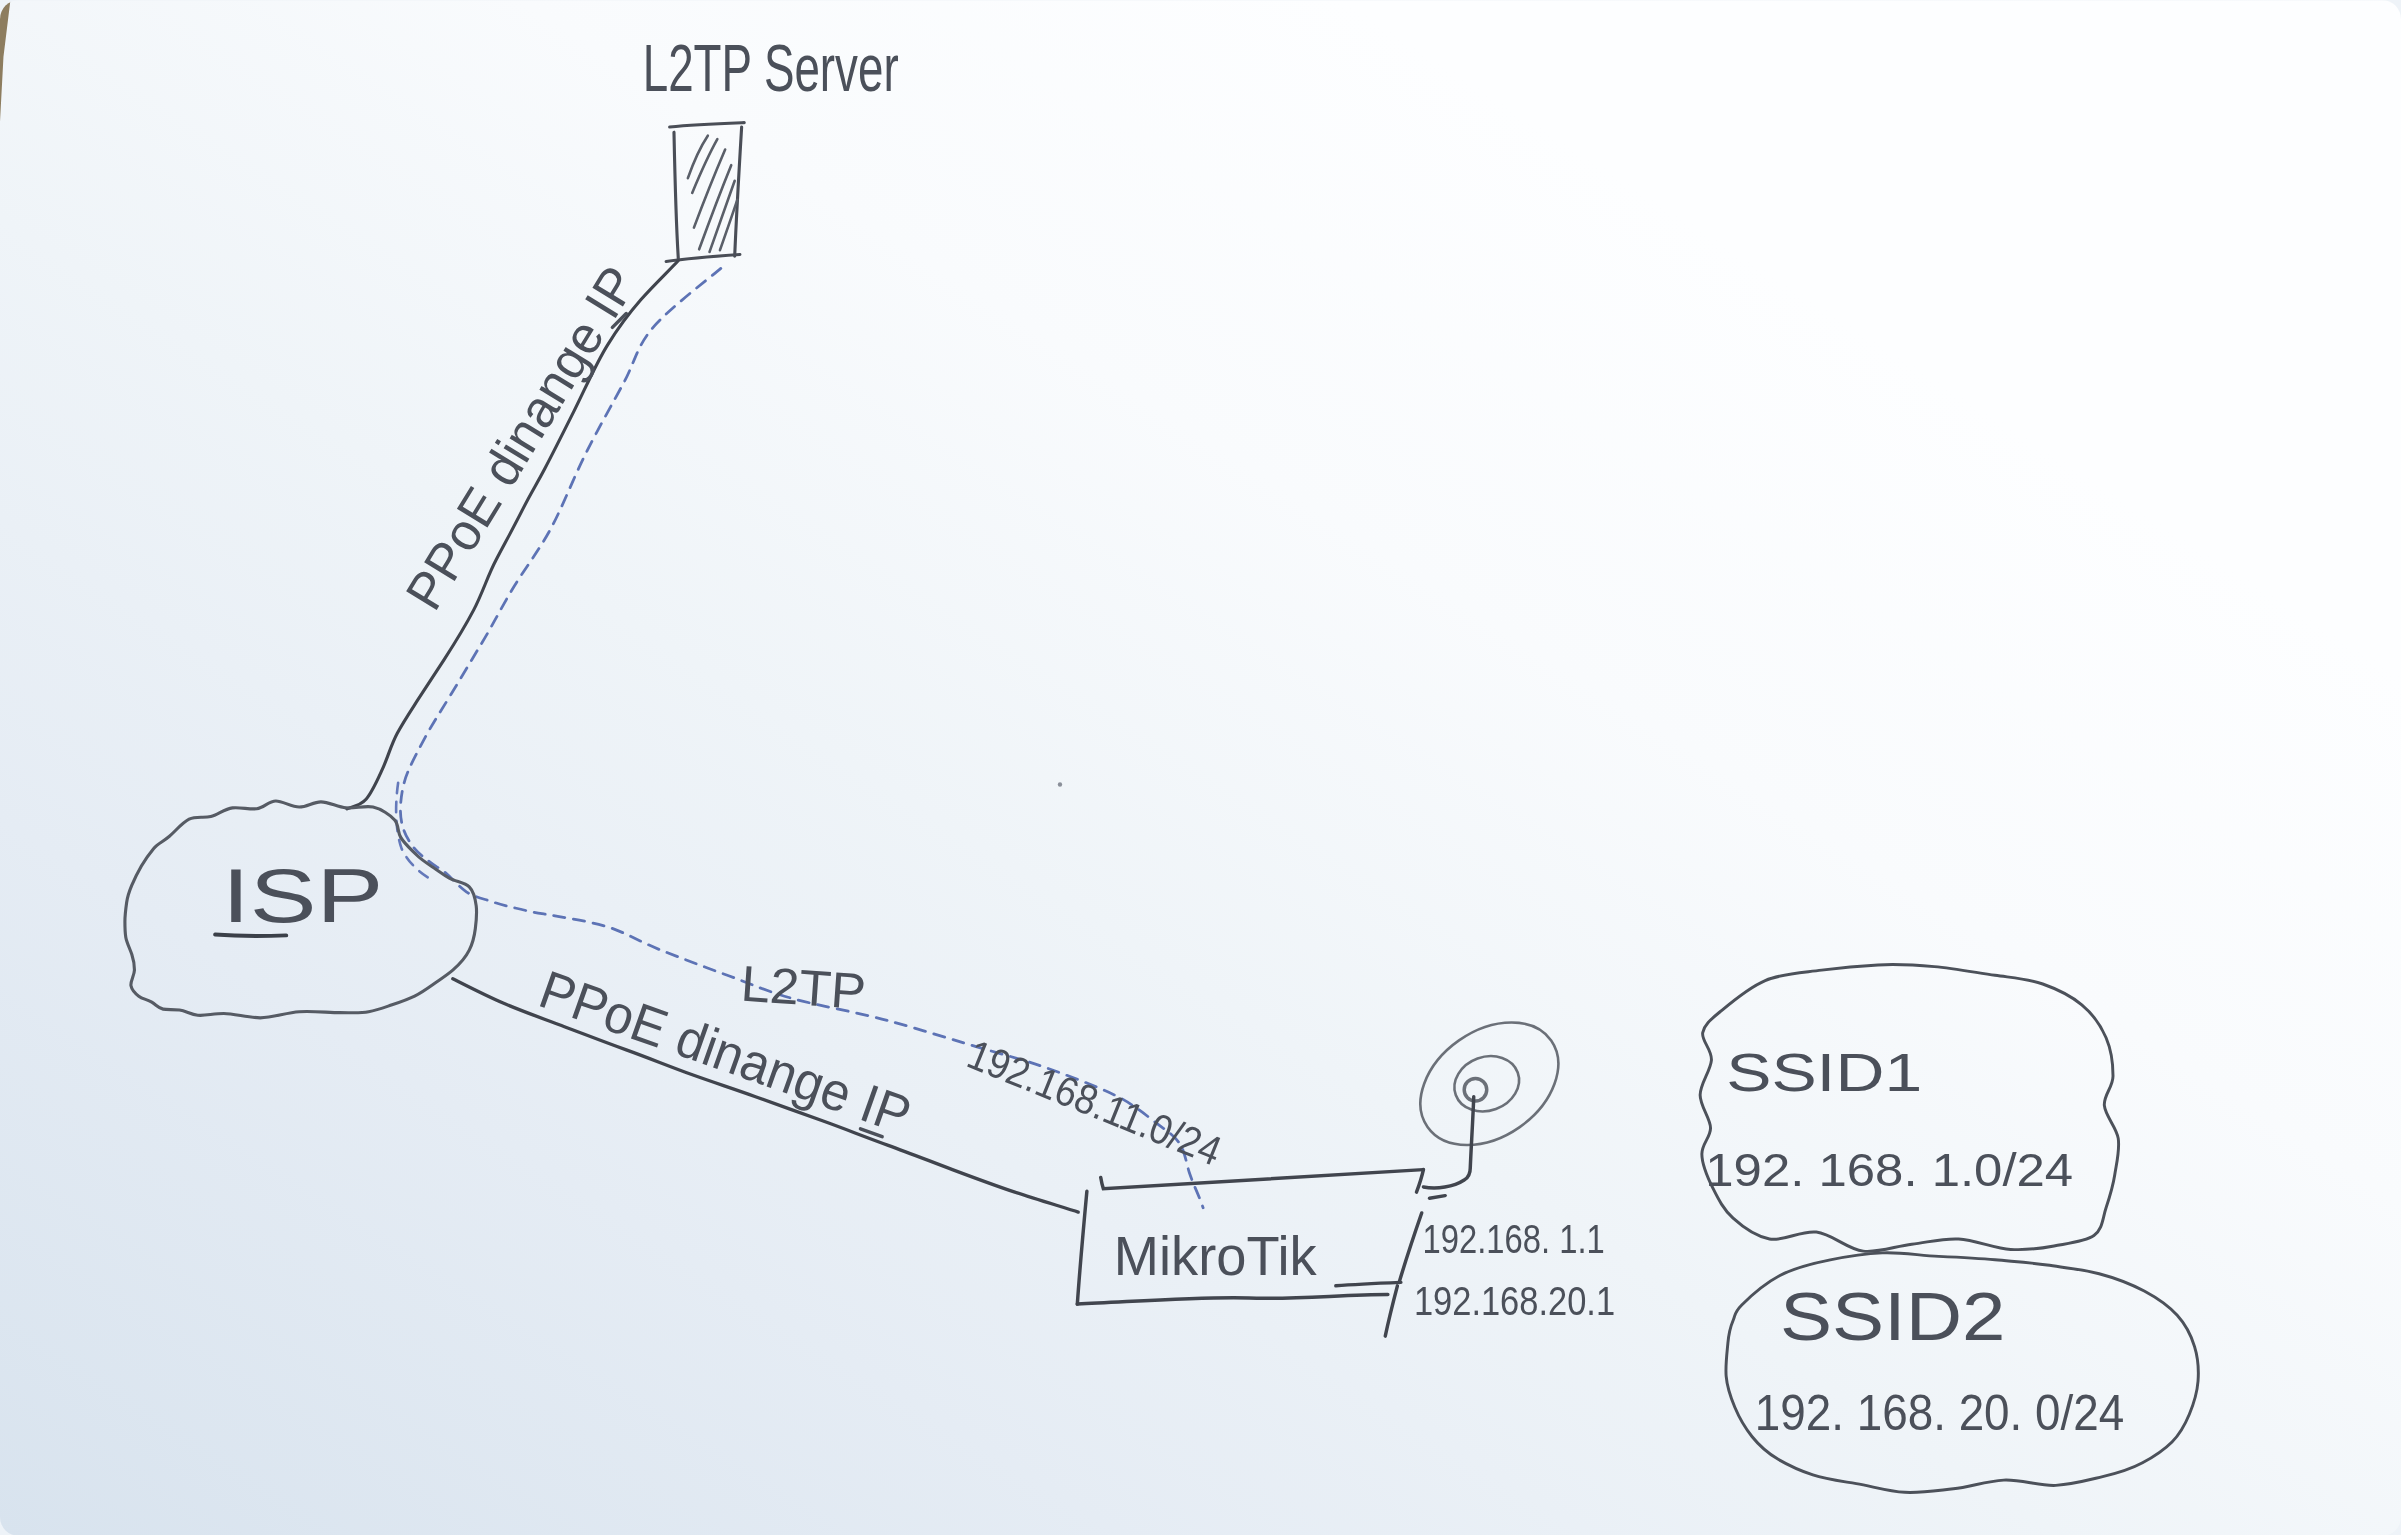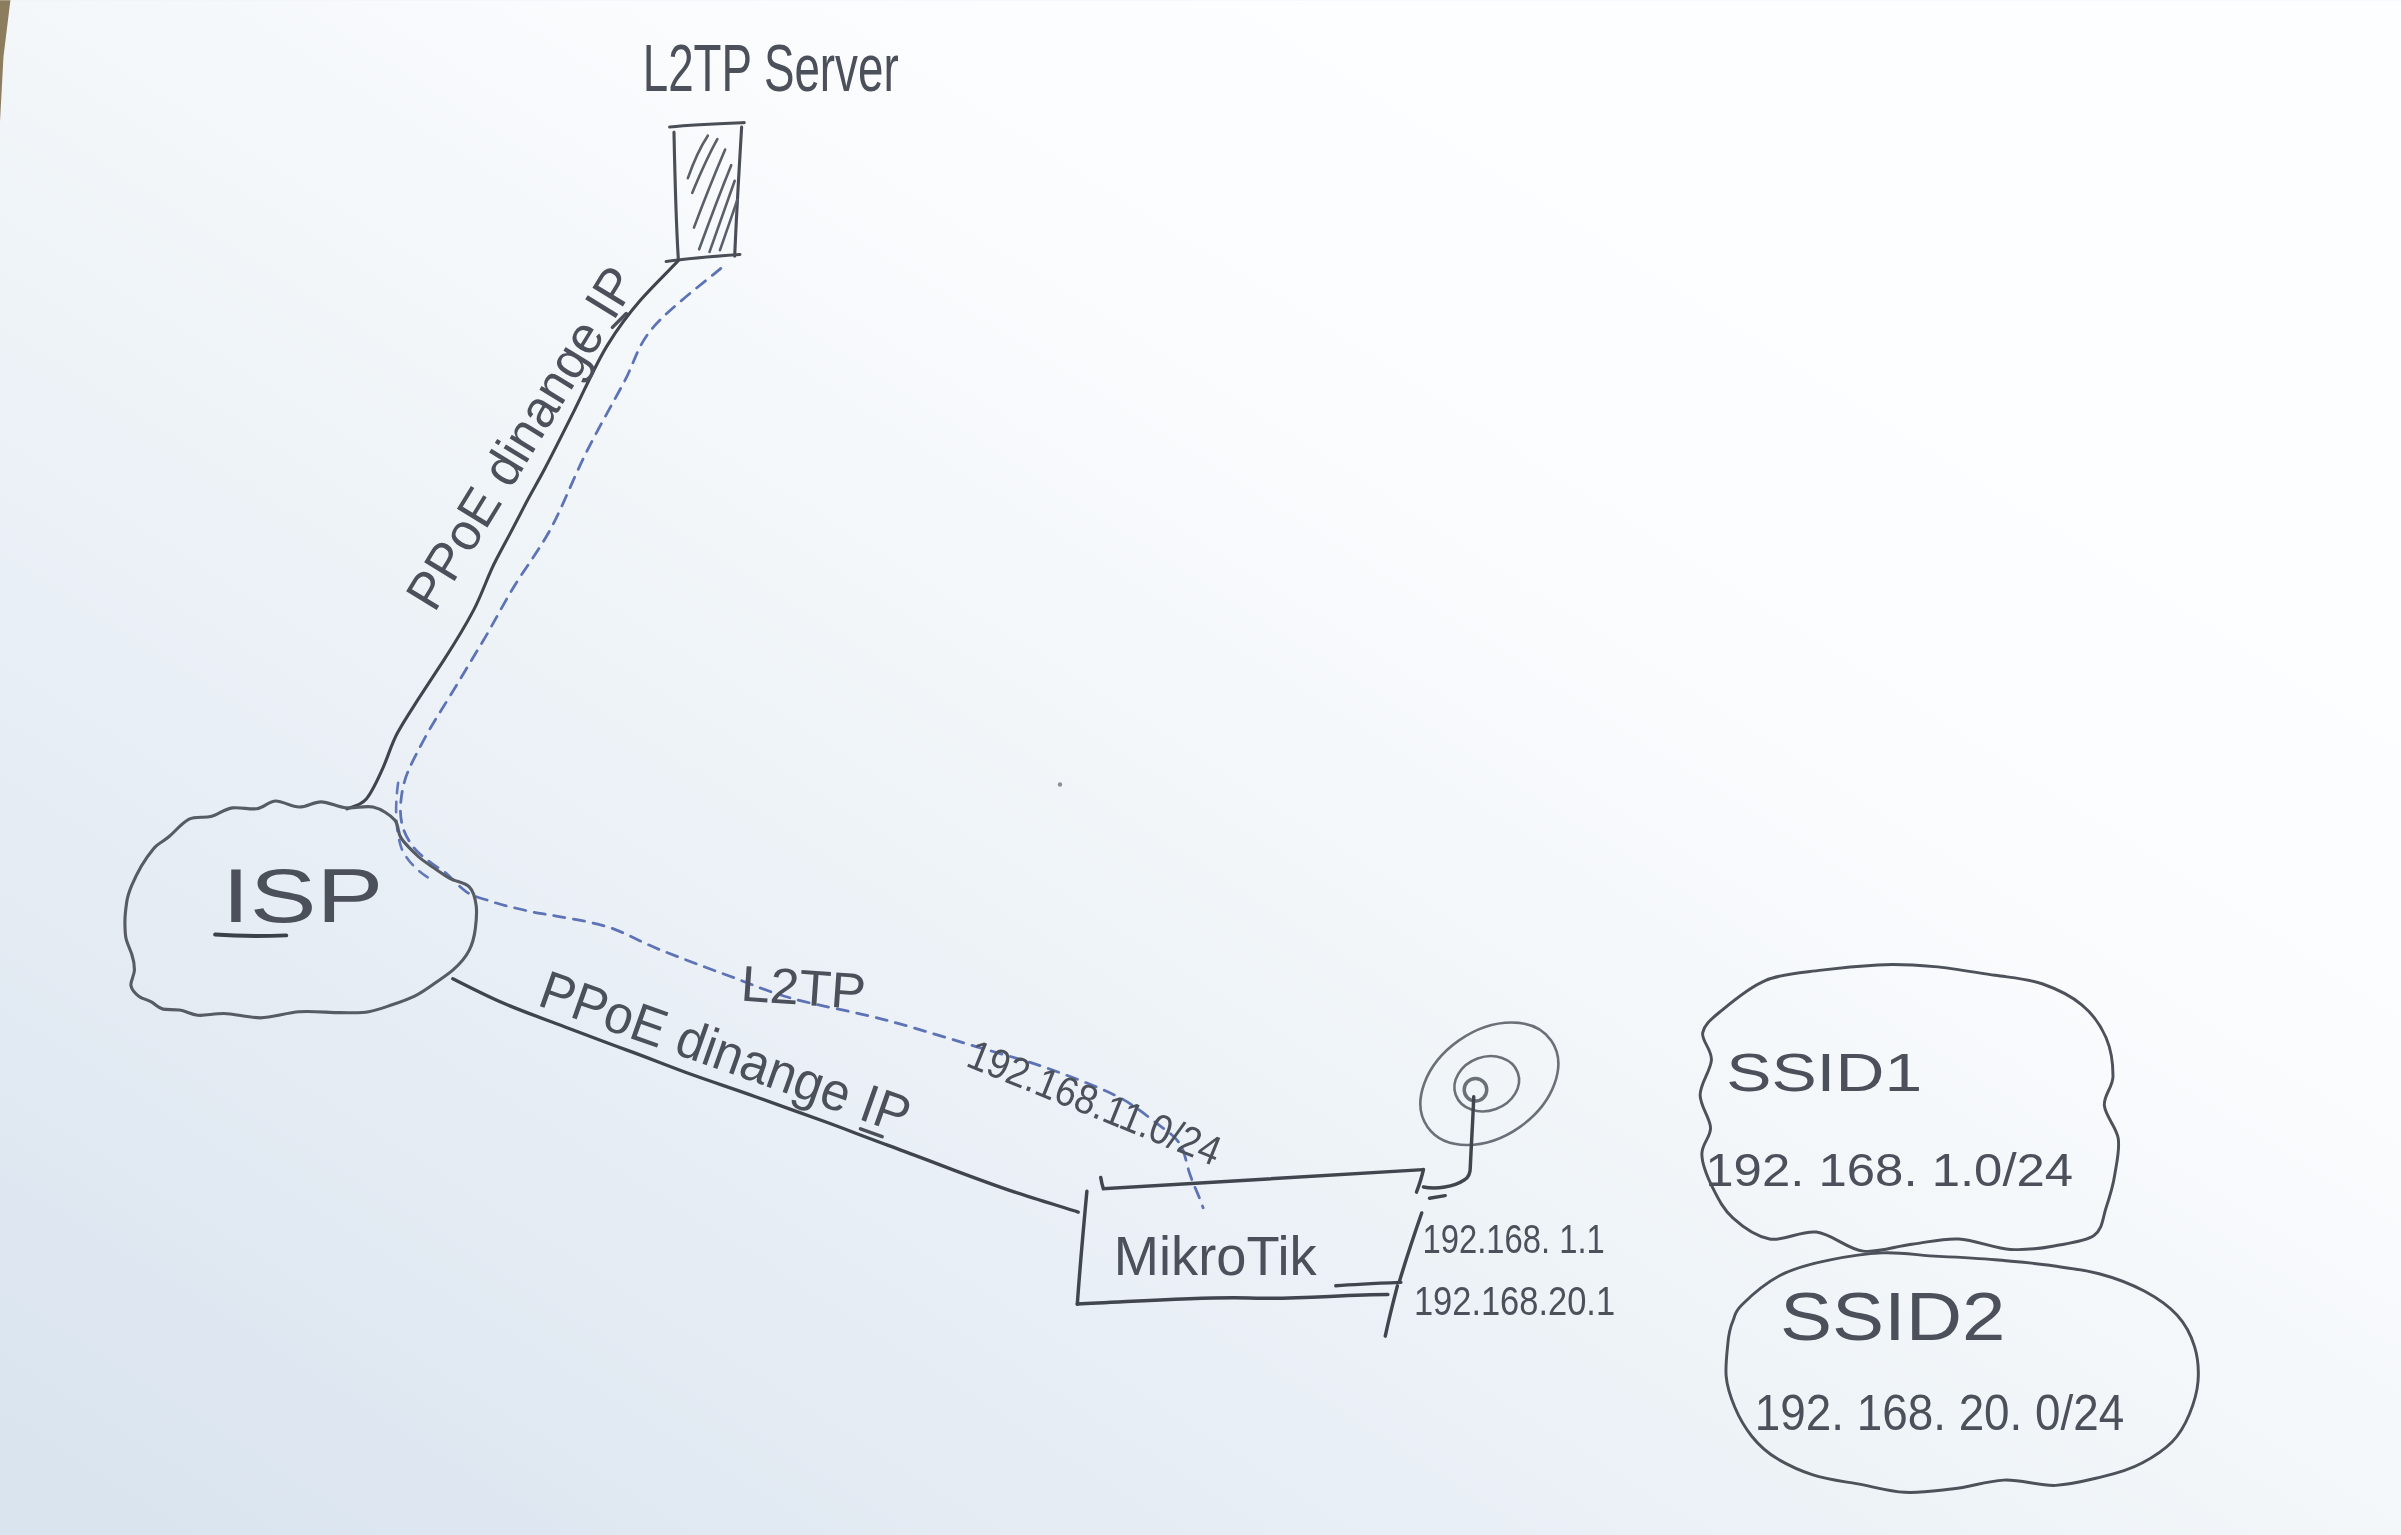--- a/index.html
+++ b/index.html
@@ -1,18 +1,18 @@
 <!DOCTYPE html>
 <html style="font-size:14px"><head>
 <meta charset="utf-8">
 <style>
   html,body{margin:0;padding:0;background:#eef3f8;}
   #page{width:2401px;height:1536px;position:relative;overflow:hidden;
     background:#ecf1f6;
-    font-family:"Liberation Sans", sans-serif;}
+    font-family:"Liberation Sans", sans-serif;border-radius:19px;}
   svg{position:absolute;left:0;top:0;}
   text{fill:#4b505a;font-family:"Liberation Sans", sans-serif;}
 </style>
 </head>
 <body>
 <div id="page">
 <svg width="2401" height="1536" viewBox="0 0 2768 1770">
   <defs>
     <linearGradient id="paper" x1="0" y1="1" x2="0.78" y2="0.22">
       <stop offset="0" stop-color="#d8e3ee"></stop>

